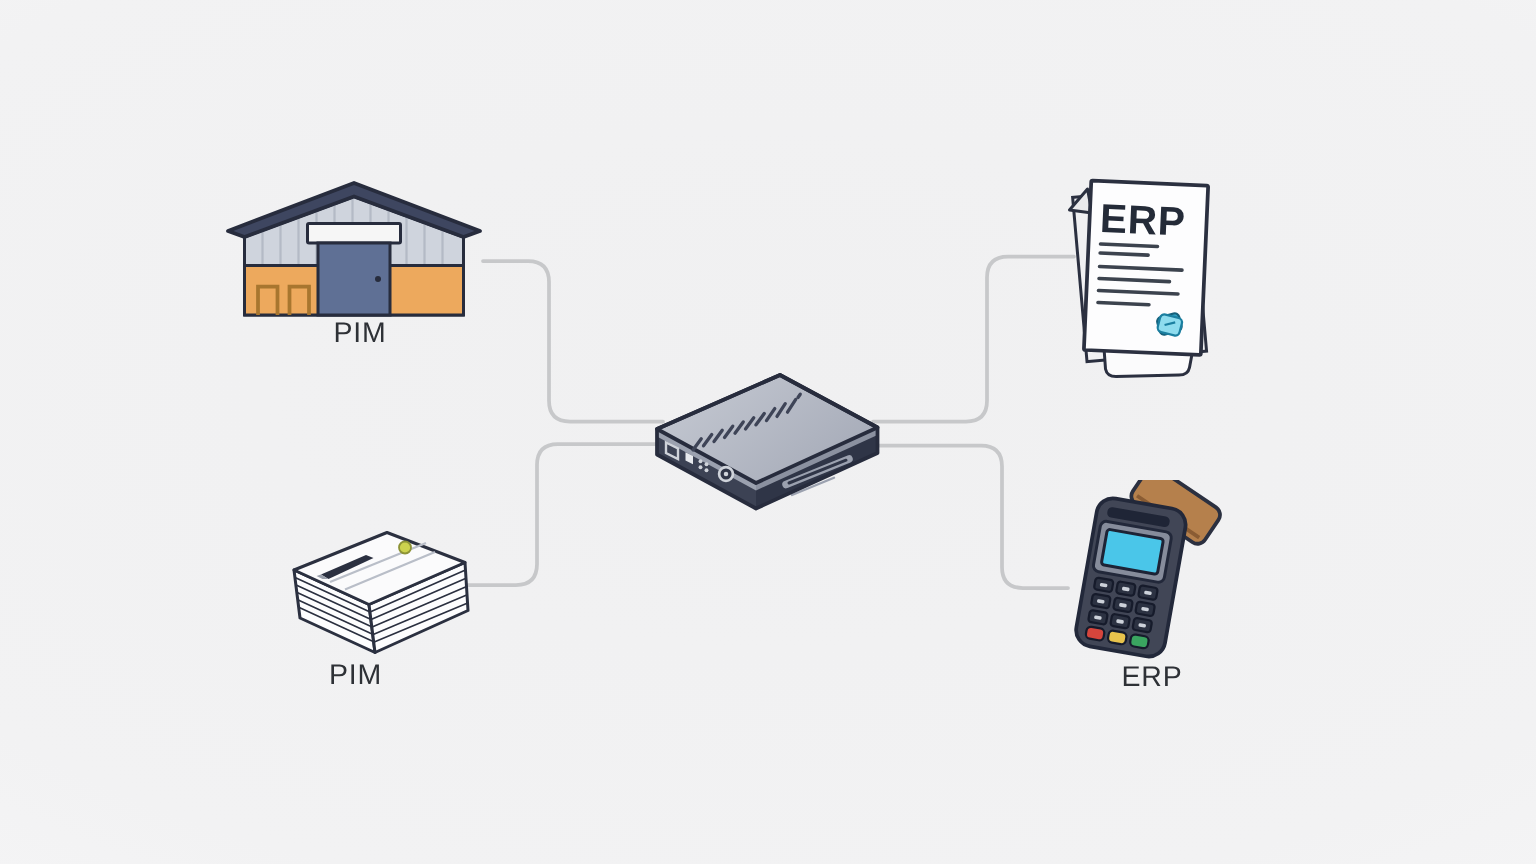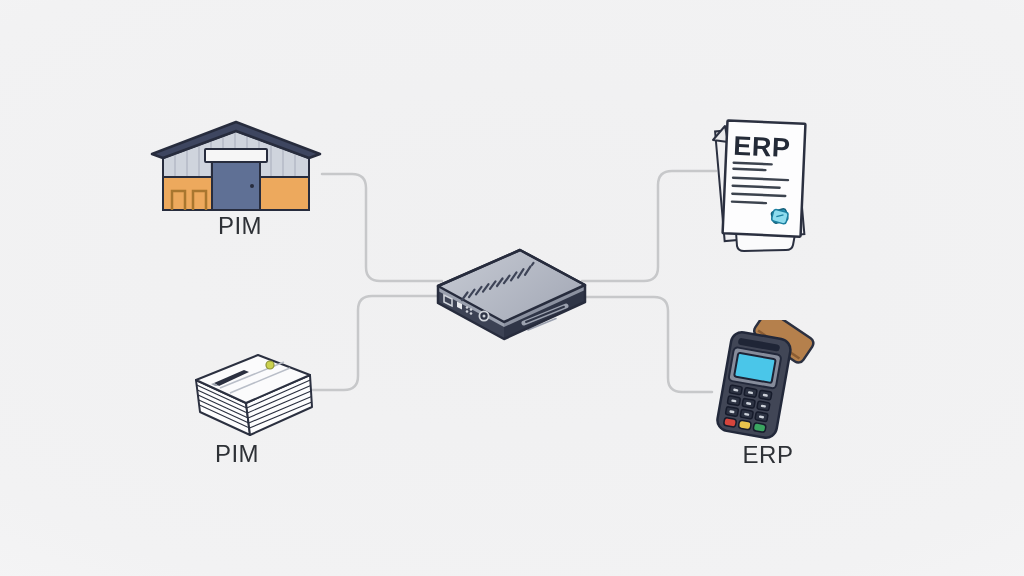--- a/index.html
+++ b/index.html
@@ -5,21 +5,21 @@
   html,body{margin:0;padding:0;}
   body{font-family:"Liberation Sans", sans-serif; background:#e9e9ea;}
   .canvas{
     position:relative; width:1024px; height:576px; overflow:hidden;
     background: radial-gradient(120% 110% at 50% 45%, #f0f0f1 0%, #f2f2f3 55%, #fafafb 100%);
   }
   .layer{position:absolute; left:0; top:0;}
   .node{position:absolute;}
   .node-label{
     position:absolute; text-align:center; width:110px;
-    font-size:24px; font-weight:500; letter-spacing:0.5px; color:#2e3136;
+    font-size:19px; font-weight:500; letter-spacing:0.5px; color:#2e3136;
   }
   svg{display:block;}
 </style>
 </head>
 <body>
 
 <div class="canvas">
 
   <svg class="layer" width="1024" height="576" viewBox="0 0 1024 576">
     <g fill="none" stroke="#c7c8ca" stroke-width="2.5" stroke-linecap="round">

